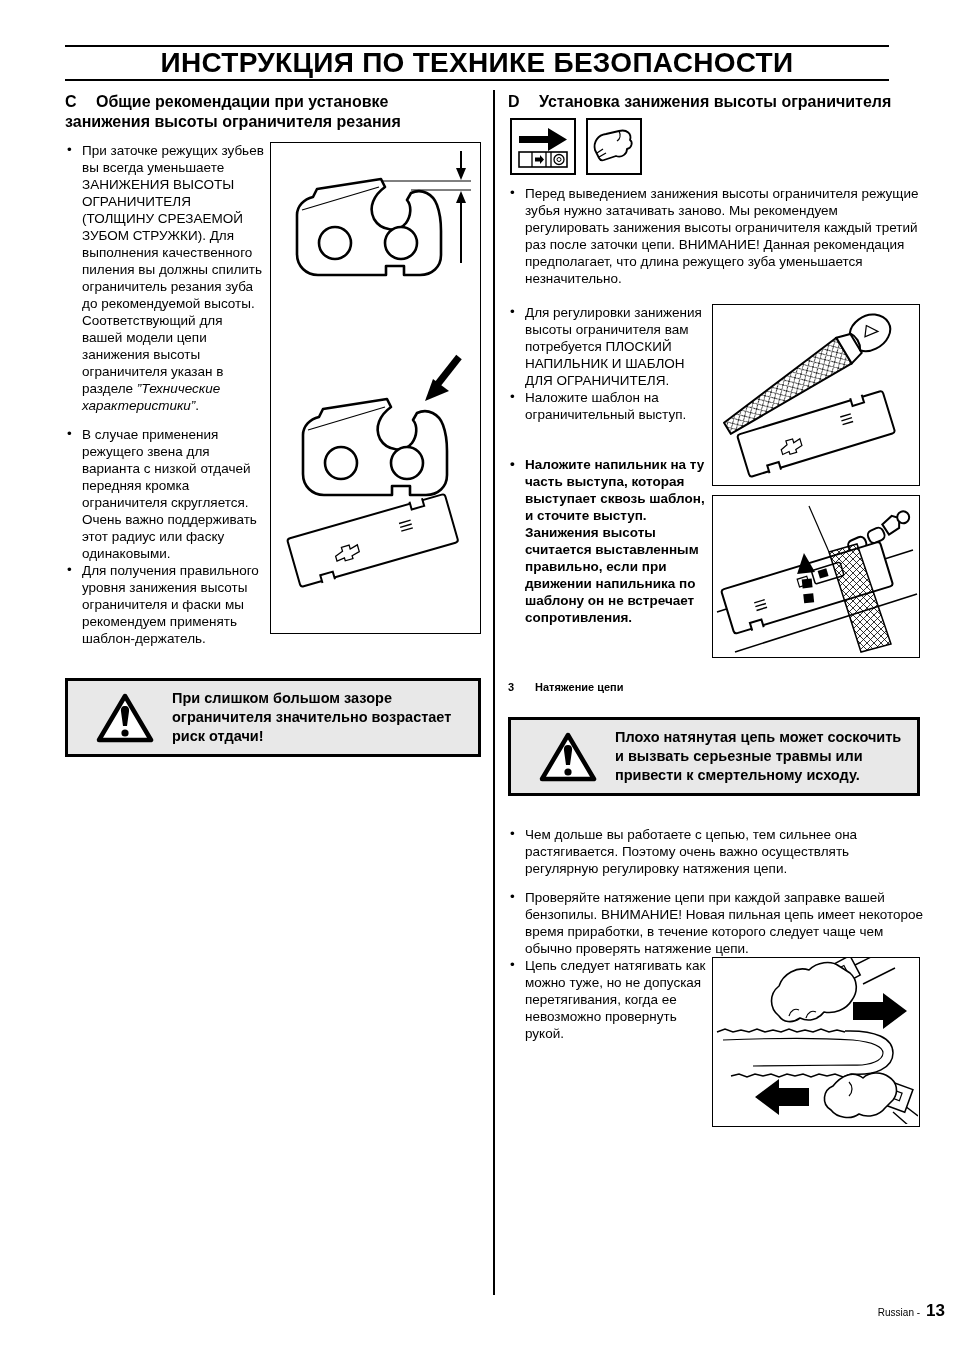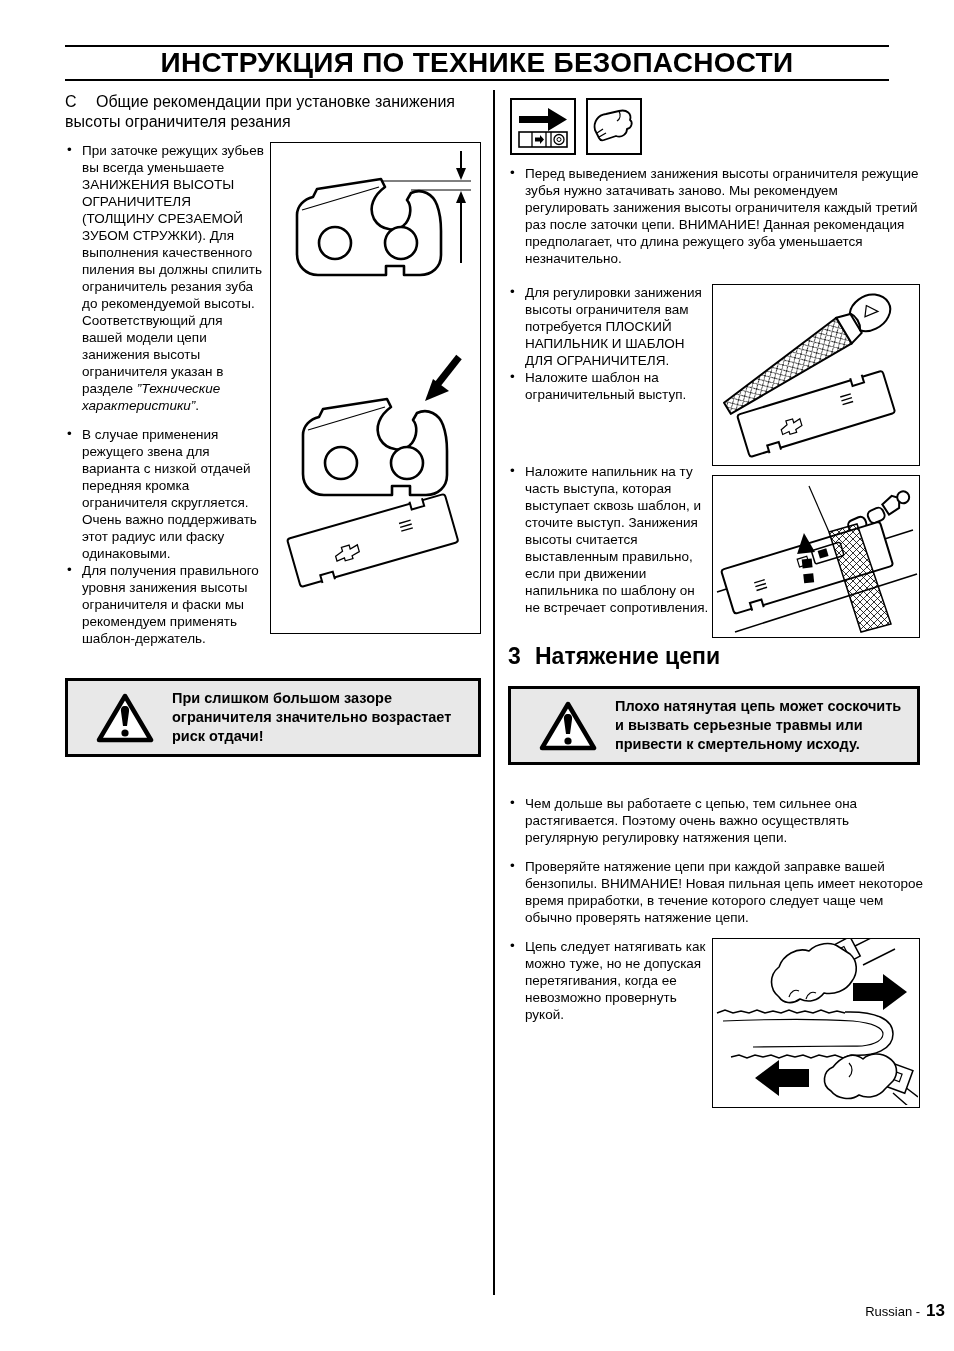--- a/index.html
+++ b/index.html
@@ -7,21 +7,21 @@
         font-family:"Liberation Sans",sans-serif;overflow:hidden;padding-left:30px;}
   .rule{position:absolute;left:65px;width:824px;height:2px;background:#000;}
   .rule-top{top:45px;}
   .rule-mid{top:79px;}
   .title{position:absolute;left:65px;top:48px;width:824px;margin:0;text-align:center;
          font-size:28px;font-weight:bold;letter-spacing:.3px;line-height:30px;}
   .vdivider{position:absolute;left:493px;top:90px;width:1.5px;height:1205px;background:#000;}
   .col{position:absolute;top:92px;}
   .col.left{left:65px;width:416px;}
   .col.right{left:508px;width:412px;}
-  .sec-heading{font-size:16px;font-weight:normal;line-height:20px;width:408px;}
+  .sec-heading{font-size:16px;font-weight:bold;line-height:20px;width:408px;}
   .sec-letter{display:inline-block;min-width:31px;}
   .bullet{position:relative;padding-left:17px;font-size:13.5px;line-height:17px;}
   .bullet::before{content:"\2022";position:absolute;left:2px;top:-1px;}
   .lrow,.rrow,.trow{display:flex;align-items:flex-start;}
   .textcol-l{width:201px;margin-top:10px;}
   .figbox{border:1.6px solid #000;background:#fff;box-sizing:border-box;overflow:hidden;}
   .figL{width:211px;height:492px;margin-left:4px;margin-top:10px;}
   .warnbox{margin-top:31px;border:3px solid #000;background:#e8e8e8;display:flex;
            align-items:center;box-sizing:border-box;min-height:76px;padding:8px 6px;}
   .warn-tri{flex:0 0 auto;margin:0 18px 0 22px;}
@@ -31,30 +31,30 @@
            display:flex;align-items:center;justify-content:center;background:#fff;}
   .iconbox.glove{width:56px;}
   .rb1{margin-top:10px;width:400px;}
   .rrow{margin-top:17px;}
   .textcol-r{width:204px;}
   .figcol{width:208px;}
   .figR1{width:208px;height:182px;}
   .figR2{width:208px;height:163px;margin-top:9px;}
   .sp-a{margin-top:12px;}
   .sp-b{}
-  .sp-c{margin-top:60px;}
-  .sec3-heading{margin-top:7px;font-size:23px;font-weight:bold;line-height:22px;}
+  .sp-c{margin-top:33px;font-weight:bold;}
+  .sec3-heading{margin-top:18px;font-size:11px;font-weight:bold;line-height:22px;}
   .sec3-num{display:inline-block;min-width:27px;}
   .warnbox.w2{margin-top:19px;min-height:76px;}
   .tb1{margin-top:30px;width:400px;}
   .tb2{margin-top:12px;width:400px;}
-  .trow{margin-top:12px;}
+  .trow{}
   .figR3{width:208px;height:170px;}
   .footer{position:absolute;top:1301px;right:39px;display:flex;align-items:baseline;gap:6px;}
-  .flabel{font-size:13px;}
+  .flabel{font-size:10px;}
   .fpage{font-size:17px;font-weight:bold;}
   i{font-style:italic;}
 </style>
 </head>
 <body>
 
 <div id="page">
 
   <div class="rule rule-top"></div>
   <h1 class="title">ИНСТРУКЦИЯ ПО ТЕХНИКЕ БЕЗОПАСНОСТИ</h1>
@@ -115,20 +115,21 @@
       <svg class="warn-tri" width="58" height="52" viewBox="0 0 58 52">
         <path d="M29,4 L55,48 L3,48 Z" fill="#fff" stroke="#000" stroke-width="4.5" stroke-linejoin="round"></path>
         <path d="M29,14 C32,14 33.5,16 33,19.5 L31,34 L27,34 L25,19.5 C24.5,16 26,14 29,14 Z" fill="#000"></path>
         <circle cx="29" cy="41" r="3.6" fill="#000"></circle>
       </svg>
       <div class="warntext">При слишком большом зазоре ограничителя значительно возрастает риск отдачи!</div>
     </div>
   </div>
 
   <div class="col right">
+    <div class="sec-heading"><span class="sec-letter">D</span><span>Установка занижения высоты ограничителя</span></div>
 
     <div class="iconrow">
       <div class="iconbox">
         <svg width="56" height="46" viewBox="0 0 56 46">
           <polygon points="4,12 33,12 33,4 52,15.5 33,27 33,19 4,19" fill="#000"></polygon>
           <rect x="4" y="28" width="48" height="15" fill="#fff" stroke="#000" stroke-width="1.6"></rect>
           <line x1="17" y1="28" x2="17" y2="43" stroke="#000" stroke-width="1.3"></line>
           <line x1="31" y1="28" x2="31" y2="43" stroke="#000" stroke-width="1.3"></line>
           <line x1="36" y1="28" x2="36" y2="43" stroke="#000" stroke-width="1.3"></line>
           <polygon points="20,33.5 25,33.5 25,31 29,35.5 25,40 25,37.5 20,37.5" fill="#000"></polygon>

